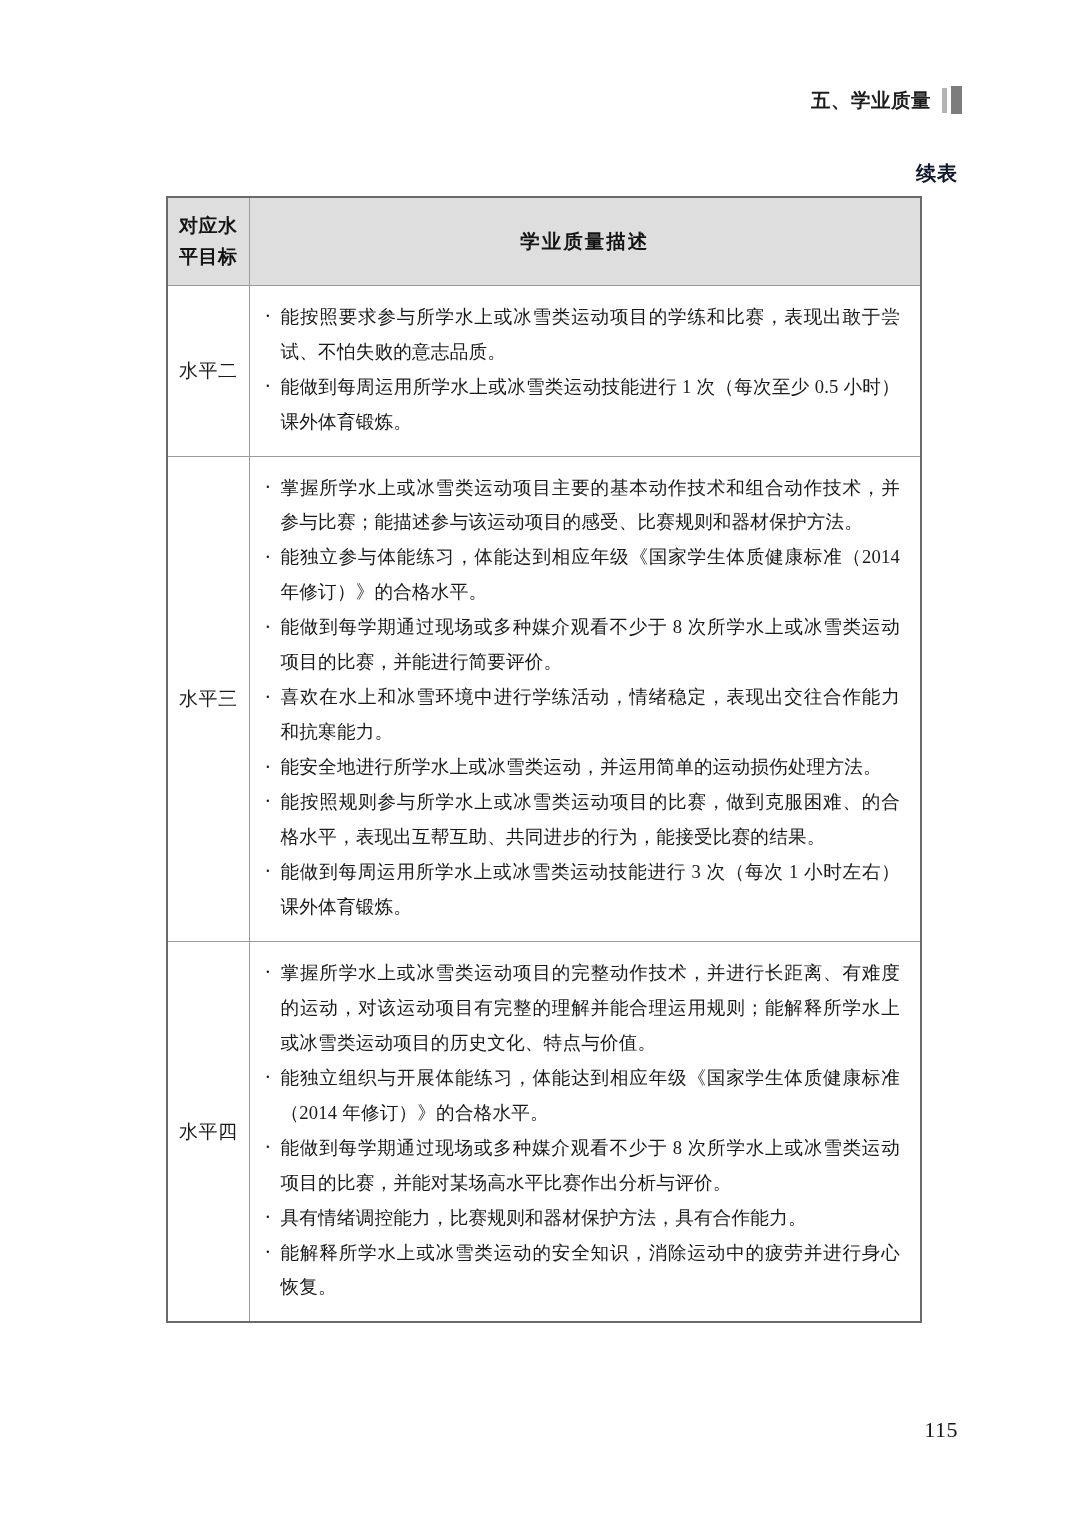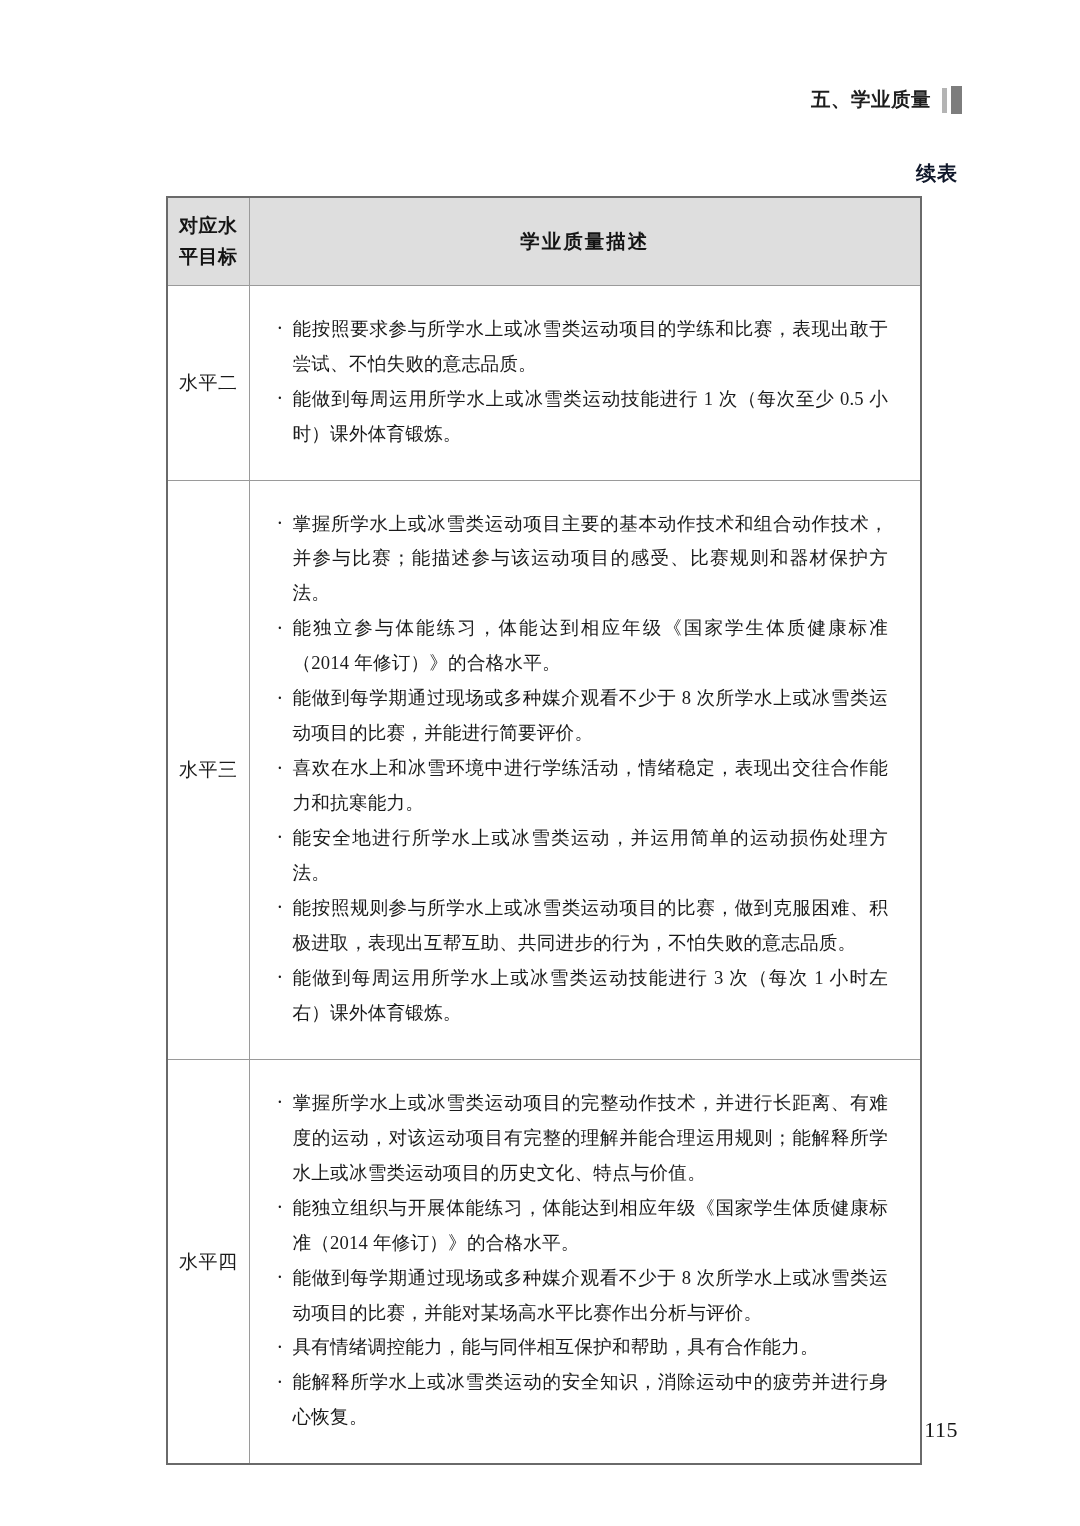--- a/index.html
+++ b/index.html
@@ -15,20 +15,21 @@
     color: #1a1a1a;
     overflow: hidden;
   }
 
   
   .running-head {
     position: absolute;
     top: 86px;
     right: 118px;
     display: flex;
+    align-items: center;
     gap: 9px;
   }
   .running-head-text {
     font-size: 19.5px;
     font-weight: bold;
     letter-spacing: 0.5px;
     color: #1d1d1d;
     white-space: nowrap;
   }
   .head-bars {
@@ -105,21 +106,21 @@
     letter-spacing: 0.5px;
     color: #1a1a1a;
   }
 
   td.desc-cell {
     padding: 10px 16px 12px 8px;
   }
 
   ul.bullets {
     list-style: none;
-    margin: 16px;
+    margin: 4px;
     padding: 0;
   }
   ul.bullets li {
     position: relative;
     padding-left: 19px;
     font-size: 18.6px;
     line-height: 1.88;
     text-align: justify;
     text-justify: inter-ideograph;
     letter-spacing: 0.2px;
@@ -187,34 +188,34 @@
 
     <tr>
       <td class="level-cell">水平三</td>
       <td class="desc-cell">
         <ul class="bullets">
           <li>掌握所学水上或冰雪类运动项目主要的基本动作技术和组合动作技术，并参与比赛；能描述参与该运动项目的感受、比赛规则和器材保护方法。</li>
           <li>能独立参与体能练习，体能达到相应年级《国家学生体质健康标准（2014 年修订）》的合格水平。</li>
           <li>能做到每学期通过现场或多种媒介观看不少于 8 次所学水上或冰雪类运动项目的比赛，并能进行简要评价。</li>
           <li>喜欢在水上和冰雪环境中进行学练活动，情绪稳定，表现出交往合作能力和抗寒能力。</li>
           <li>能安全地进行所学水上或冰雪类运动，并运用简单的运动损伤处理方法。</li>
-          <li>能按照规则参与所学水上或冰雪类运动项目的比赛，做到克服困难、积极进取，表现出互帮互助、共同进步的行为，不怕失败的意志品质。</li>
+          <li>能按照规则参与所学水上或冰雪类运动项目的比赛，做到克服困难、的合格水平，表现出互帮互助、共同进步的行为，能接受比赛的结果。</li>
           <li>能做到每周运用所学水上或冰雪类运动技能进行 3 次（每次 1 小时左右）课外体育锻炼。</li>
         </ul>
       </td>
     </tr>
 
     <tr>
       <td class="level-cell">水平四</td>
       <td class="desc-cell">
         <ul class="bullets">
           <li>掌握所学水上或冰雪类运动项目的完整动作技术，并进行长距离、有难度的运动，对该运动项目有完整的理解并能合理运用规则；能解释所学水上或冰雪类运动项目的历史文化、特点与价值。</li>
           <li>能独立组织与开展体能练习，体能达到相应年级《国家学生体质健康标准（2014 年修订）》的合格水平。</li>
           <li>能做到每学期通过现场或多种媒介观看不少于 8 次所学水上或冰雪类运动项目的比赛，并能对某场高水平比赛作出分析与评价。</li>
-          <li>具有情绪调控能力，能与同伴相互保护和帮助，具有合作能力。</li>
+          <li>具有情绪调控能力，比赛规则和器材保护方法，具有合作能力。</li>
           <li>能解释所学水上或冰雪类运动的安全知识，消除运动中的疲劳并进行身心恢复。</li>
         </ul>
       </td>
     </tr>
 
   </tbody>
 </table>
 
 <div class="folio">115</div>
 

